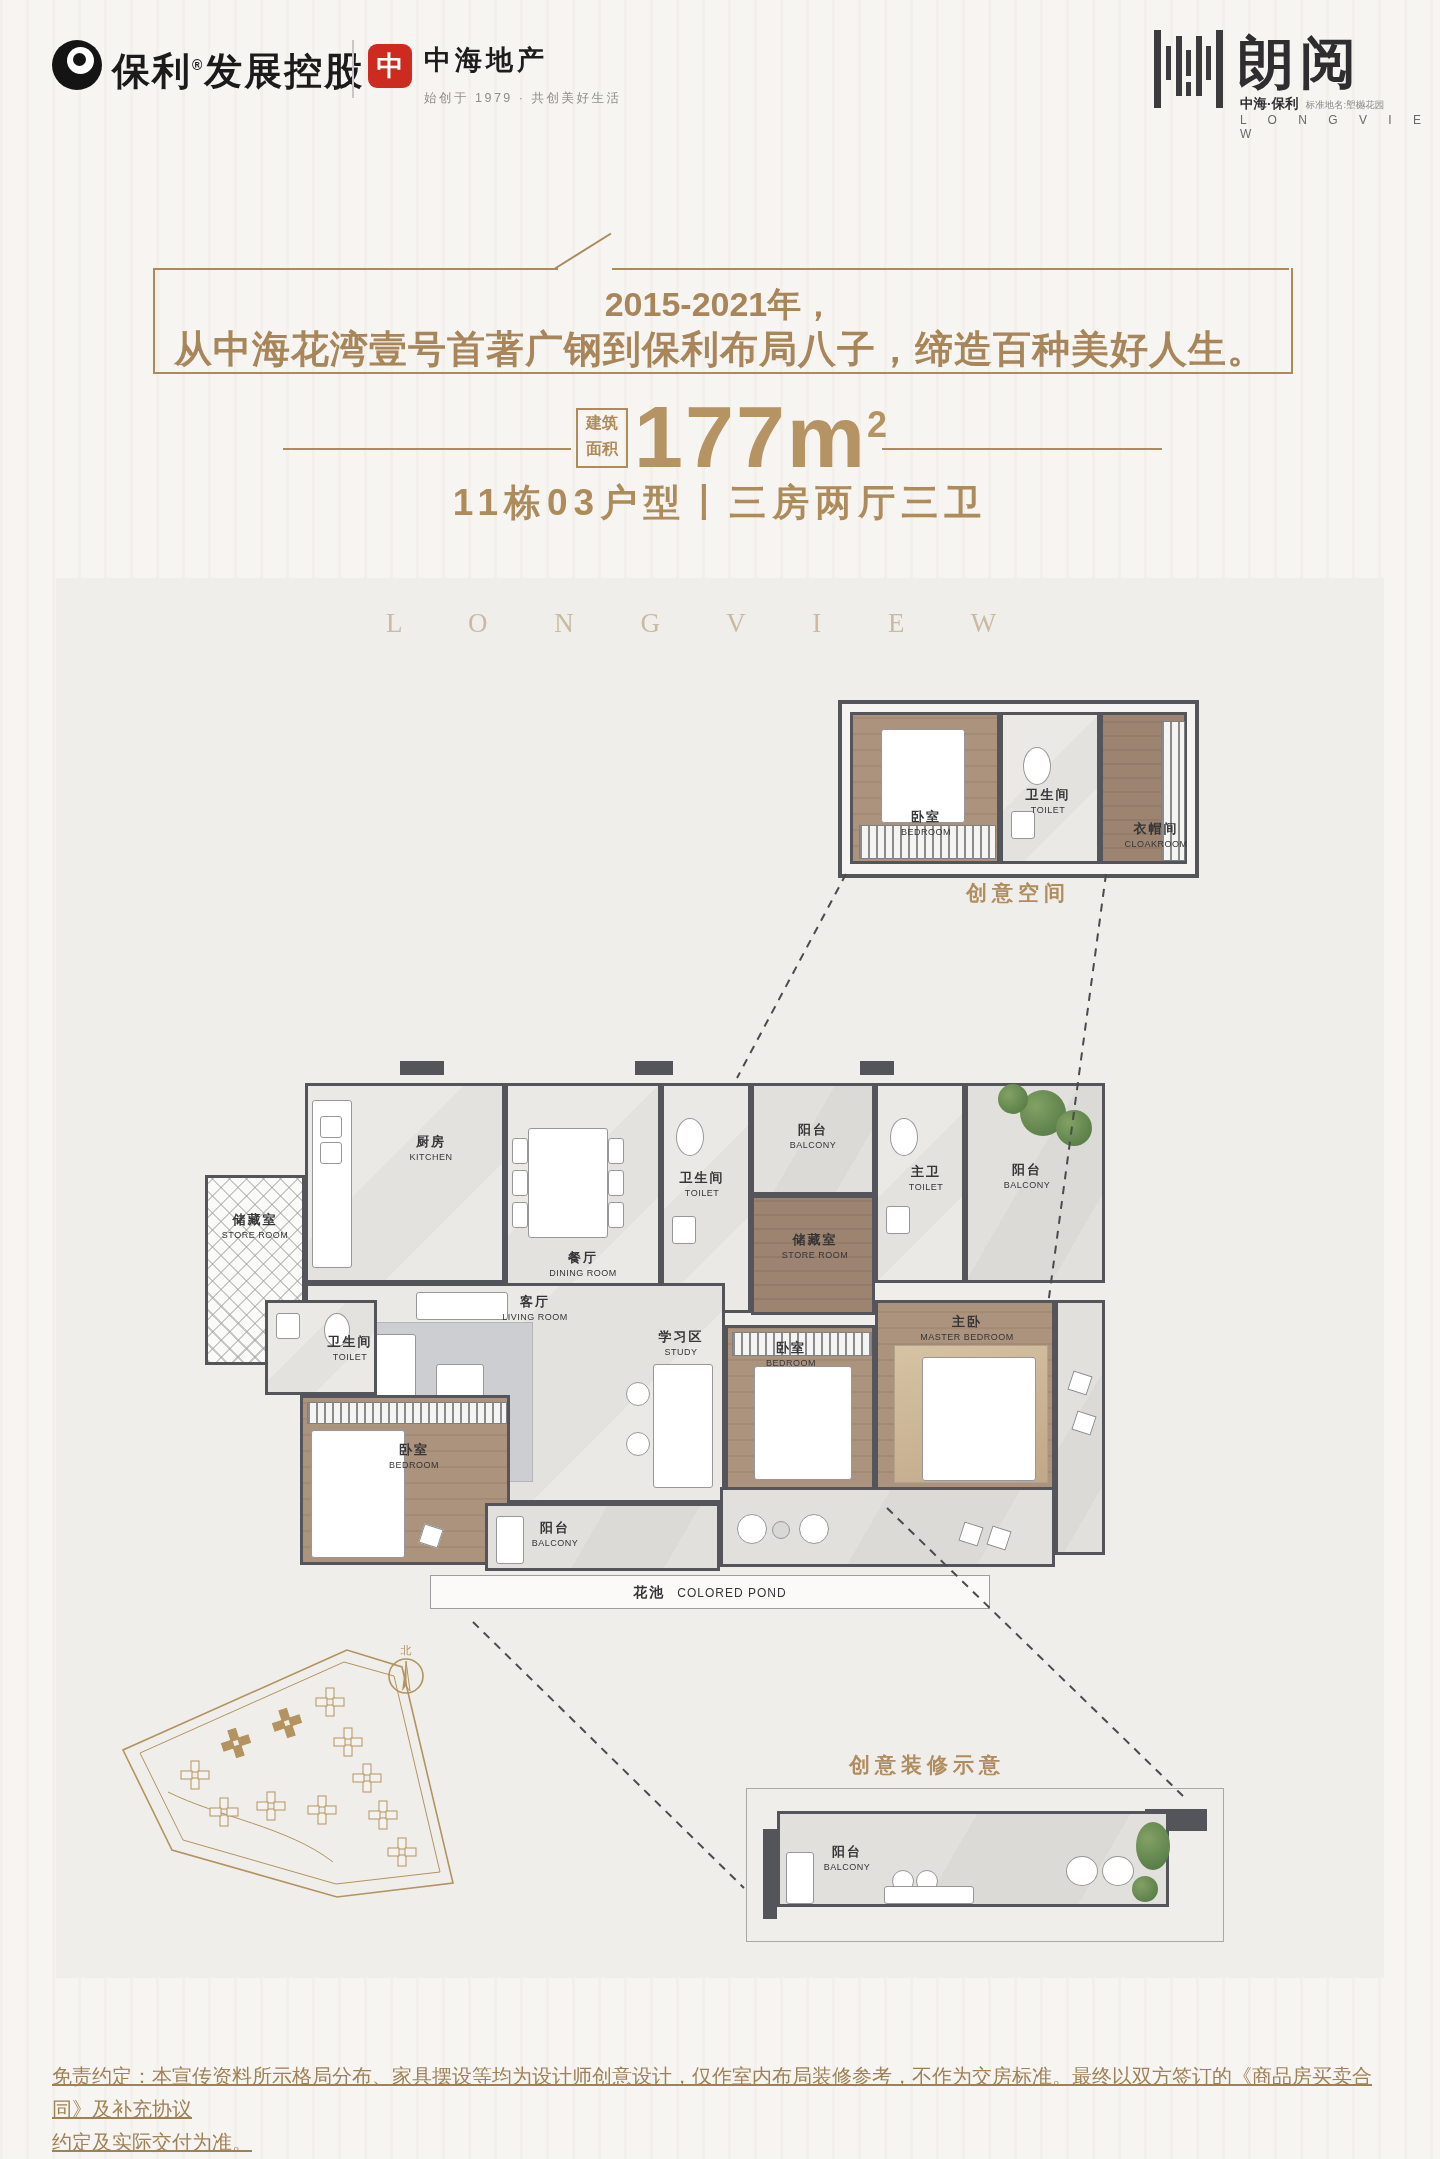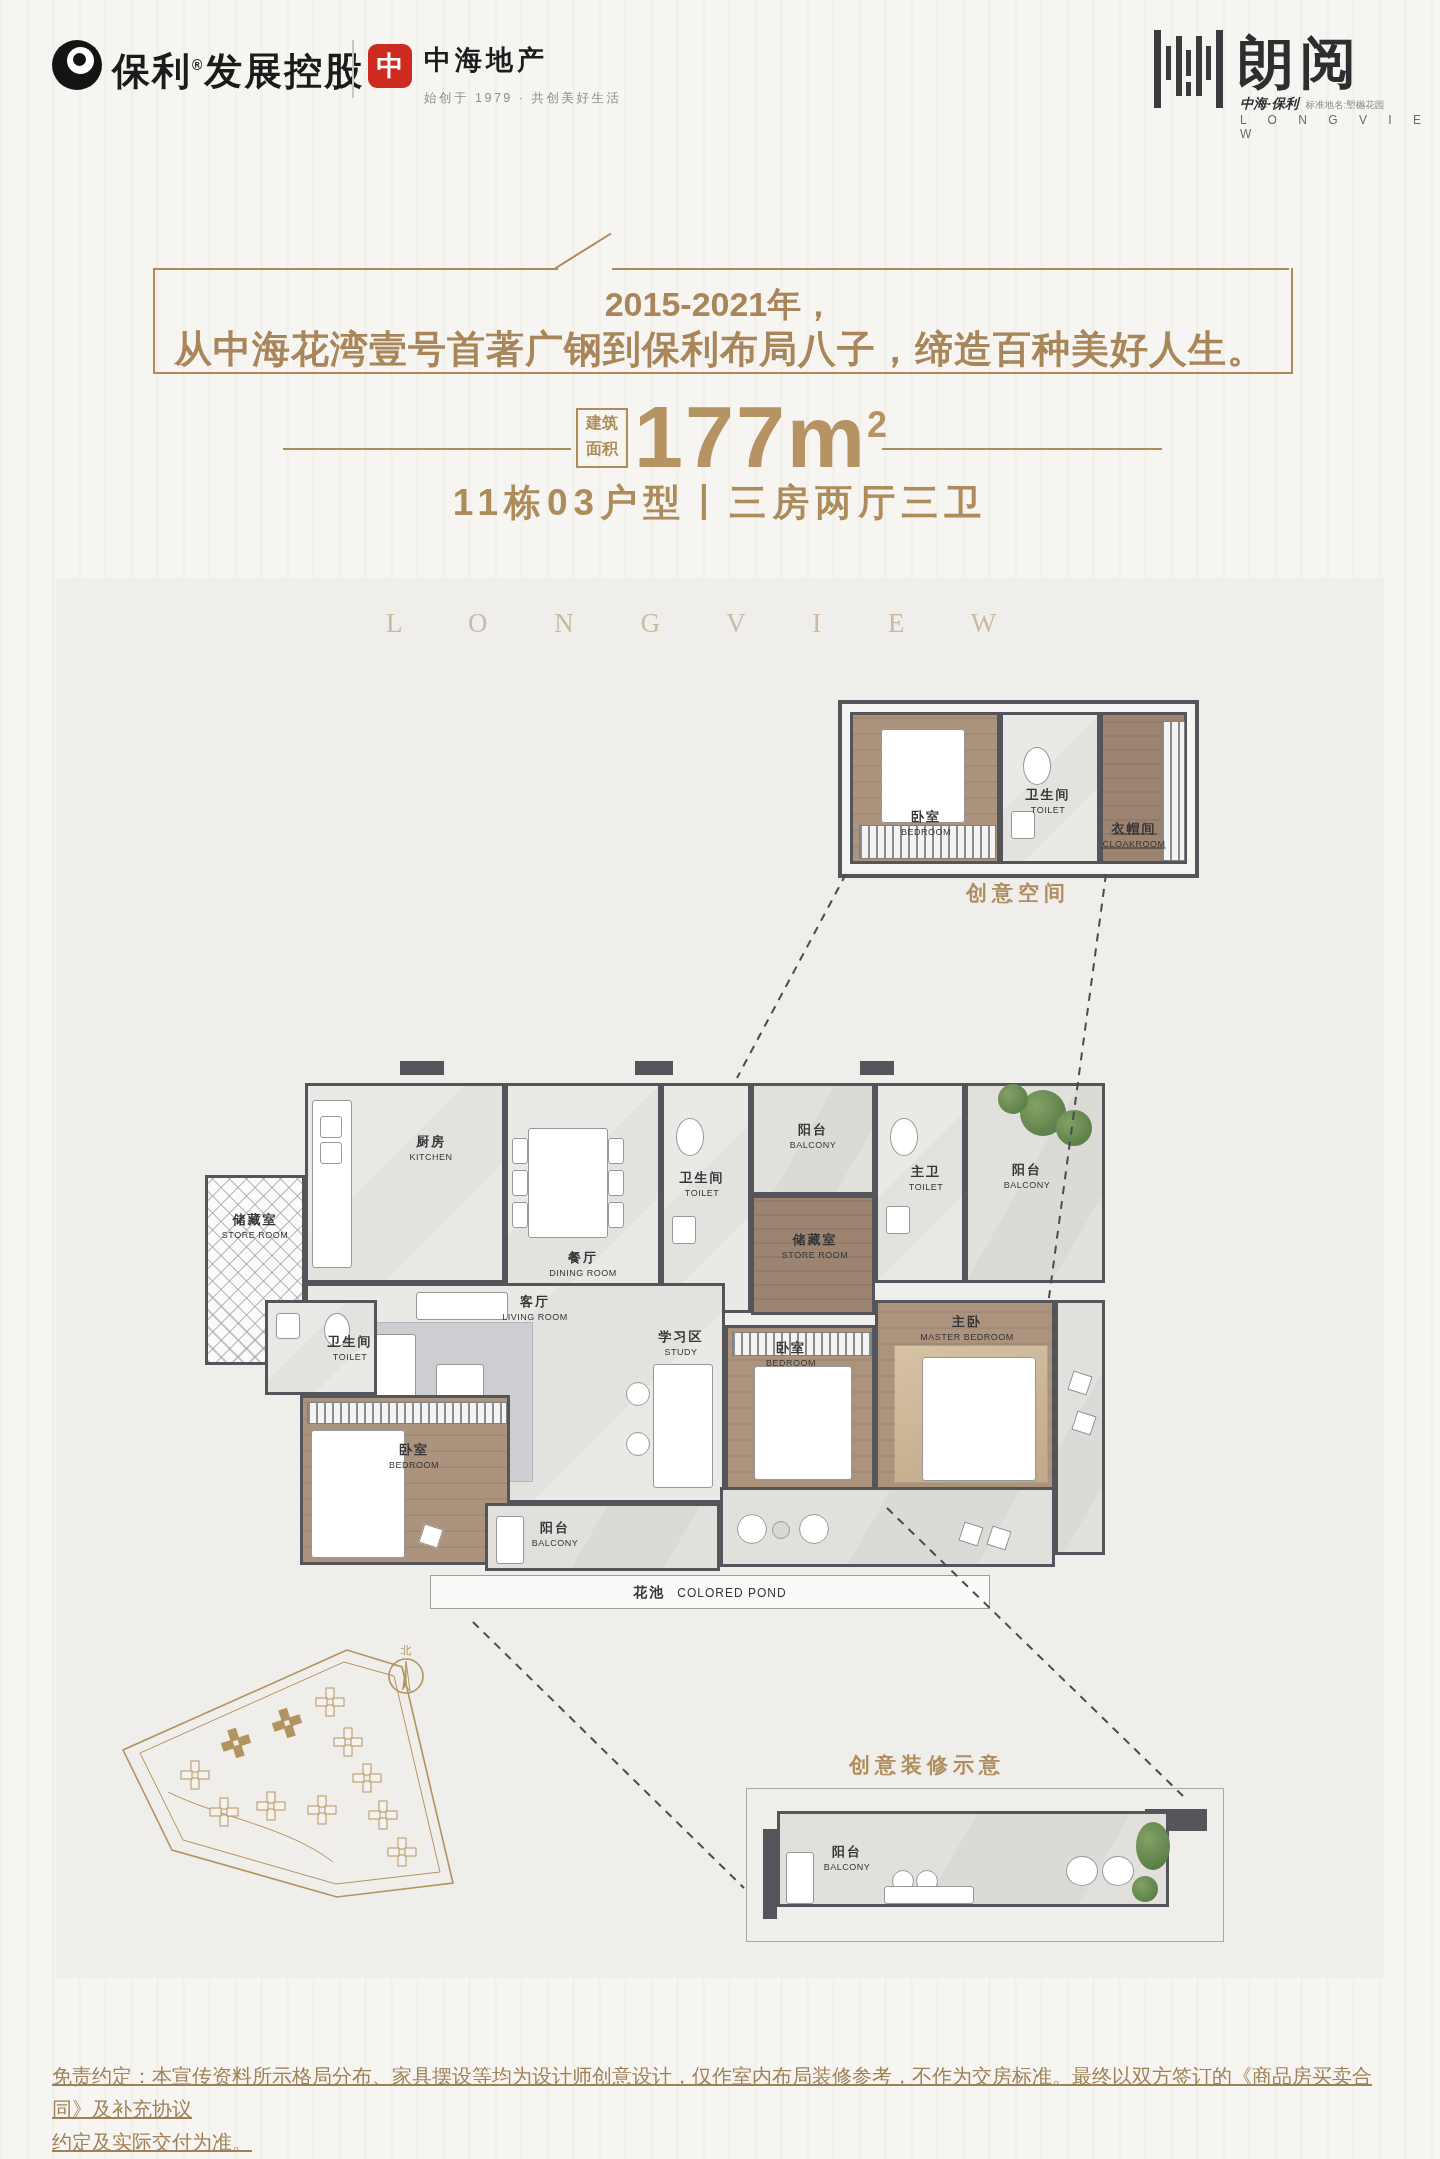--- a/index.html
+++ b/index.html
@@ -19,21 +19,21 @@
   .poly-text sup{font-size:14px;}
   .hdr-divider{left:352px;top:40px;width:2px;height:58px;background:#c9c7c3;}
   .coh-box{left:368px;top:44px;width:44px;height:44px;background:#cd2a20;border-radius:9px;
            color:#fff;font-size:27px;font-weight:bold;text-align:center;line-height:44px;}
   .coh-name{left:424px;top:42px;font-size:27px;font-weight:bold;color:#1d1d1d;letter-spacing:4px;}
   .coh-tagline{left:424px;top:90px;font-size:12.5px;color:#8f8d89;letter-spacing:2.5px;}
   .lv-mark{left:1152px;top:28px;}
   .lv-name{left:1238px;top:26px;font-size:56px;color:#2e2e31;font-weight:600;letter-spacing:6px;
            font-family:"Liberation Serif",serif;}
   .lv-subrow{left:1240px;top:94px;white-space:nowrap;}
-  .lv-subbrand{font-size:13.5px;font-weight:bold;color:#2e2e31;font-style:italic;}
+  .lv-subbrand{font-size:13.5px;font-weight:bold;color:#2e2e31;}
   .lv-subnote{font-size:9.5px;color:#8a8a8a;margin-left:7px;}
   .lv-latin{left:1240px;top:113px;font-size:12px;color:#6a6a6a;letter-spacing:9px;}
   
   .hero-title{left:0;right:0;top:150px;text-align:center;font-size:58px;color:#b29263;
               letter-spacing:14px;font-family:"Liberation Serif",serif;}
   .hero-box{left:153px;top:268px;width:1136px;height:104px;border:2px solid #ac8a5a;border-top:none;}
   .hero-topline-l{left:153px;top:268px;width:405px;height:2px;background:#ac8a5a;}
   .hero-topline-r{left:612px;top:268px;width:677px;height:2px;background:#ac8a5a;}
   .hero-slash{left:550px;top:250px;width:66px;height:2px;background:#ac8a5a;
               transform:rotate(-32deg);}
@@ -153,21 +153,21 @@
       <div class="hatchstrip" style="left:58px;top:6px;width:22px;height:138px;"></div>
     </div>
     <div class="rlabel" style="left:84px;top:118px;">
       <span class="cn">卧室</span>
       <span class="en">BEDROOM</span>
     </div>
     <div class="rlabel" style="left:206px;top:96px;">
       <span class="cn">卫生间</span>
       <span class="en">TOILET</span>
     </div>
-    <div class="rlabel" style="left:292px;top:130px;text-decoration:underline;">
+    <div class="rlabel" style="left:314px;top:130px;">
       <span class="cn">衣帽间</span>
       <span class="en">CLOAKROOM</span>
     </div>
   </div>
   <div class="caption" style="left:1018px;top:893px;">创意空间</div>
 
   <div class="abs" id="mainplan">
     <div class="vent" style="left:195px;top:-14px;width:44px;height:14px;"></div>
     <div class="vent" style="left:430px;top:-14px;width:38px;height:14px;"></div>
     <div class="vent" style="left:655px;top:-14px;width:34px;height:14px;"></div>

